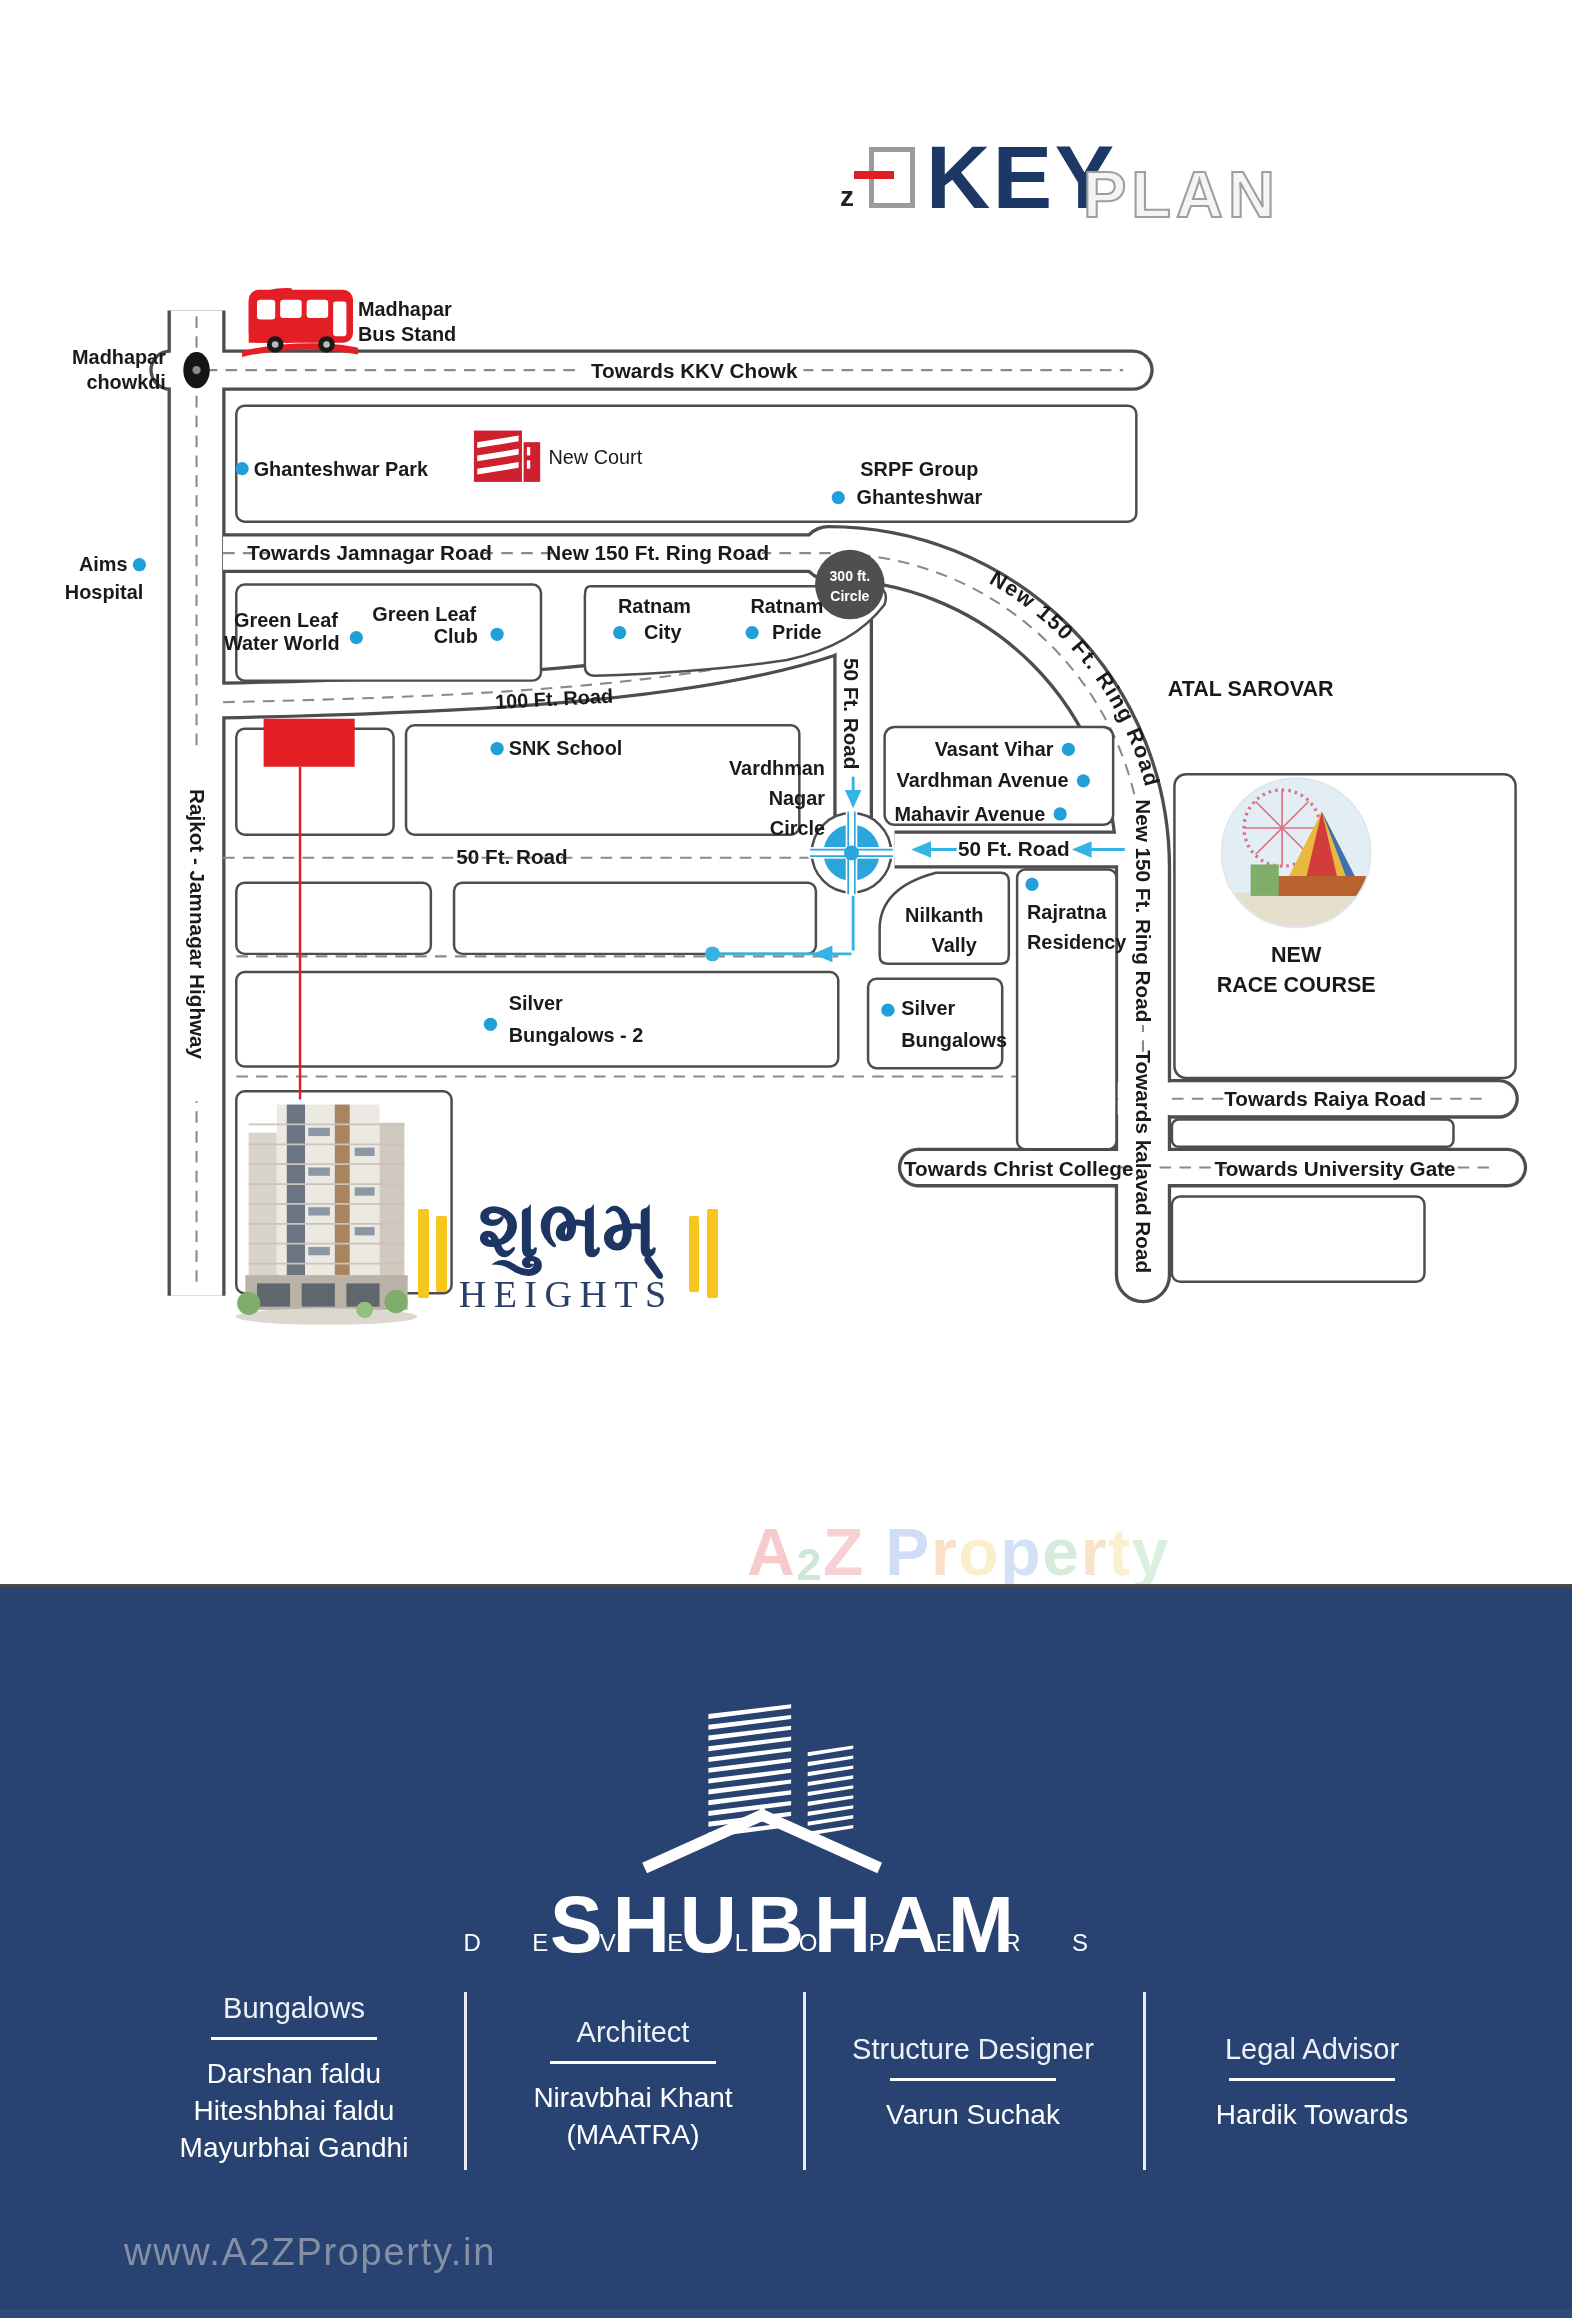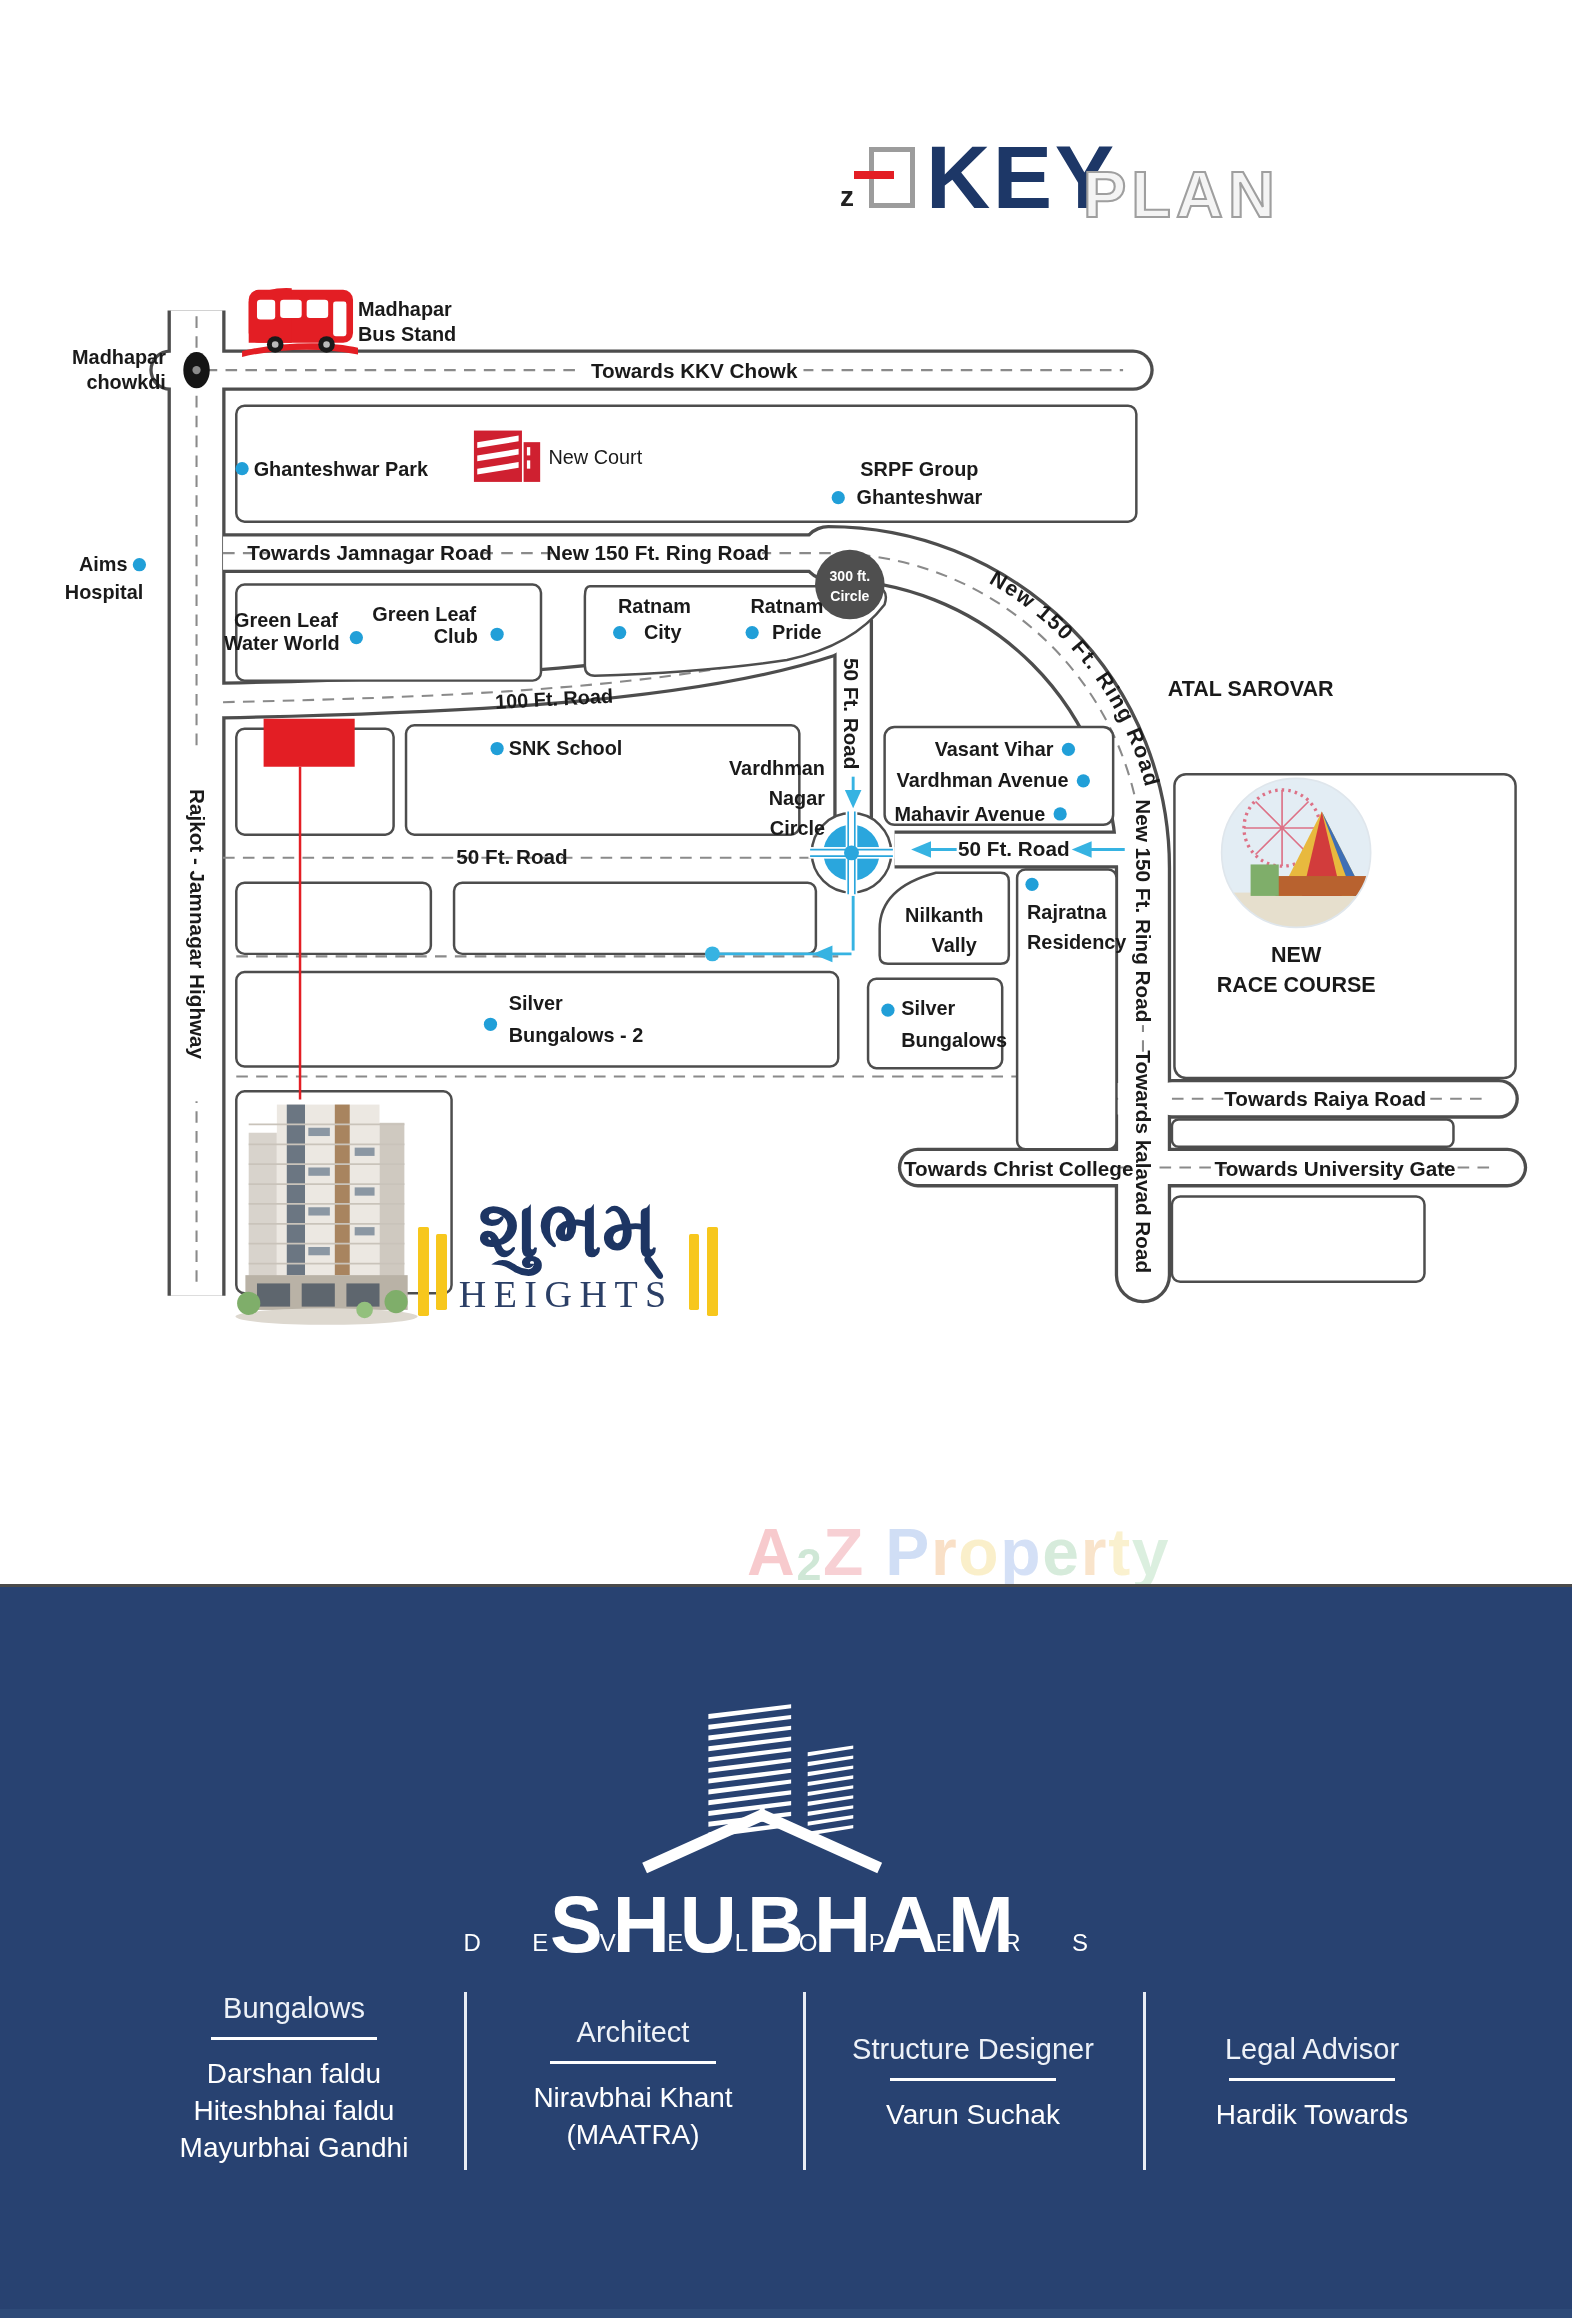--- a/index.html
+++ b/index.html
@@ -8,21 +8,21 @@
   .abs{position:absolute;}
   
   .key-word{position:absolute;left:926px;top:126px;font-size:89px;font-weight:900;
             color:#1d3767;letter-spacing:2.5px;}
   .plan-word{position:absolute;left:1083px;top:157px;font-size:65px;font-weight:700;
              color:#f4f4f4;-webkit-text-stroke:2.1px #9f9f9f;letter-spacing:5px;}
   .north-rect{position:absolute;left:869px;top:147px;width:36px;height:51px;border:5px solid #9c9c9c;}
   .north-bar{position:absolute;left:854px;top:171px;width:40px;height:8.3px;background:#e31e24;}
   .north-z{position:absolute;left:840px;top:181px;font-size:28px;font-weight:800;color:#222;}
   
-  .site-logo{position:absolute;left:418px;top:1191px;display:flex;align-items:flex-end;}
+  .site-logo{position:absolute;left:418px;top:1191px;display:flex;align-items:center;}
   .bar-pair{display:flex;gap:7.5px;}
   .bar{width:10.8px;height:89px;background:#f7c71d;border-radius:1.7px;}
   .bar.short{height:76px;margin-top:6.6px;}
   .guj-wrap{margin:0 11.6px;text-align:center;}
   .guj{font-size:79px;line-height:76px;font-weight:700;color:#1d3563;}
   .heights{font-family:"Liberation Serif",serif;font-size:38px;letter-spacing:7.5px;
            color:#2b3f66;margin-top:5px;text-align:right;padding-right:3.3px;}
   
   .wm{position:absolute;left:747px;top:1514px;font-weight:800;font-size:66px;opacity:0.55;
       letter-spacing:1.7px;white-space:nowrap;}
@@ -391,15 +391,16 @@
   </div>
   <div class="col" style="left:1163px;top:2033px">
     <div class="col-title">Legal Advisor</div>
     <div class="col-rule"></div>
     <div class="col-name">Hardik Towards</div>
   </div>
   <div class="divider" style="left:464px"></div>
   <div class="divider" style="left:803px"></div>
   <div class="divider" style="left:1143px"></div>
 
+  <div class="website">www.A2ZProperty.in</div>
   <div class="footer-bottomline"></div>
 </div>
 
 
 </body></html>

